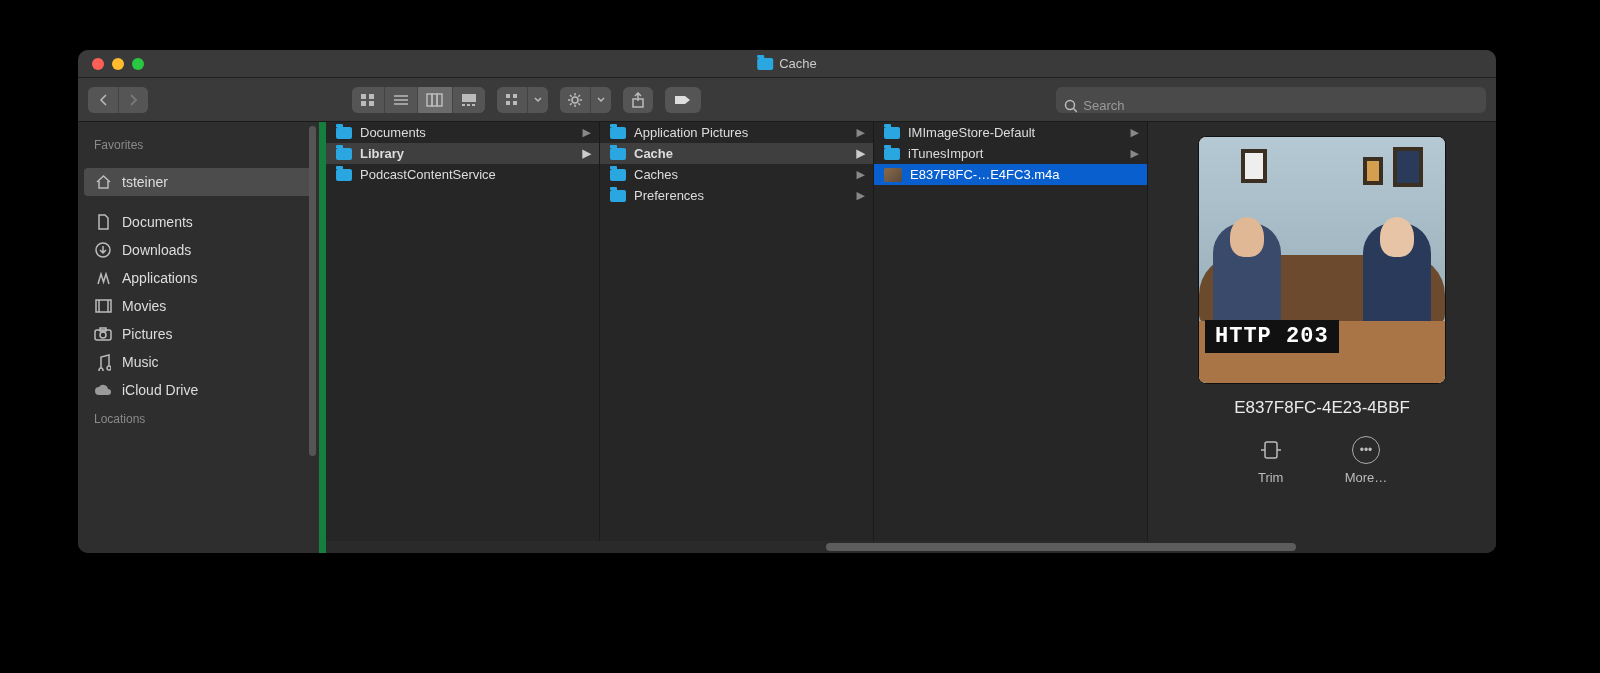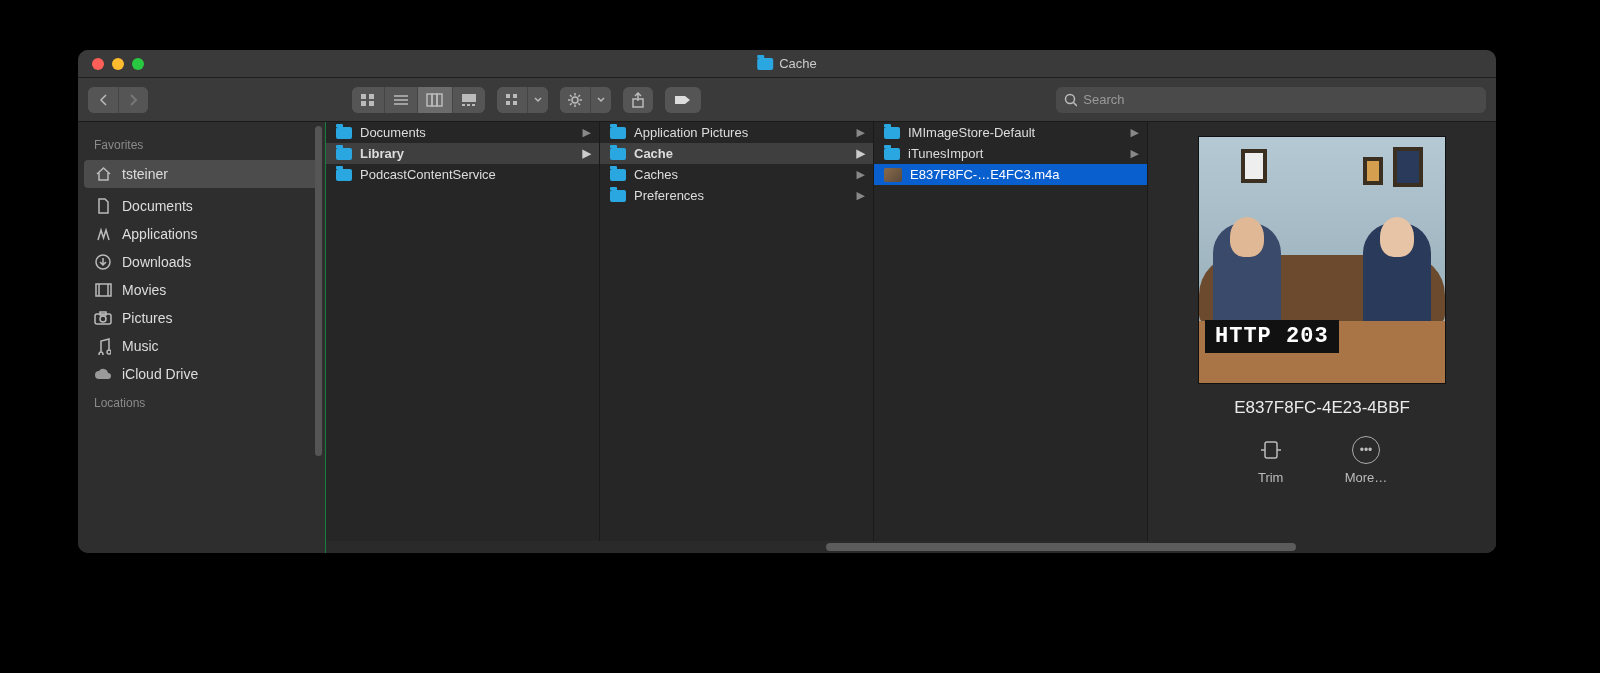--- a/index.html
+++ b/index.html
@@ -84,21 +84,21 @@
     justify-content: center;
     background: #555;
     color: #ccc;
     cursor: default;
   }
   .btn + .btn { border-left: 1px solid #444; }
   .btn.disabled { color: #777; }
   .btn.active { background: #6b6b6b; }
   .spacer-flex { flex: 1; }
   .search {
-    display: flex; align-items: center;
+    display: flex; align-items: flex-end;
     background: #4a4a4a;
     border-radius: 6px;
     height: 26px;
     padding: 0 8px;
     width: 430px;
     gap: 6px;
   }
   .search input {
     background: transparent; border: none; outline: none;
     color: #ccc; font-size: 13px; width: 100%;
@@ -112,21 +112,21 @@
   .body {
     flex: 1;
     display: flex;
     min-height: 0;
     position: relative;
   }
   
   .sidebar {
     width: 248px;
     background: #2e2e2e;
-    border-right: 1px solid #15803d;
+    border-right: 7px solid #15803d;
     padding-top: 8px;
     overflow-y: auto;
     position: relative;
   }
   .scroll-indicator {
     position: absolute;
     right: 3px; top: 4px;
     width: 7px; height: 330px;
     background: #555;
     border-radius: 4px;
@@ -136,21 +136,21 @@
     font-size: 12px;
     padding: 8px 16px 4px;
   }
   .sb-item {
     display: flex; align-items: center; gap: 10px;
     padding: 5px 16px;
     font-size: 14px;
     color: #ddd;
     cursor: default;
   }
-  .sb-item.selected { background: #4c4c4c; border-radius: 4px; margin: 4px 6px; padding-left: 10px;}
+  .sb-item.selected { background: #4c4c4c; border-radius: 4px; margin: 12px 6px; padding-left: 10px;}
   .sb-icon { width: 18px; height: 18px; display:flex; align-items:center; justify-content:center; color:#9a9a9a; }
 
   
   .columns {
     flex: 1;
     display: flex;
     min-width: 0;
     background: #262626;
   }
   .col {
@@ -192,21 +192,21 @@
     background: #2a2a2a;
     display: flex;
     flex-direction: column;
     align-items: center;
     padding: 14px 12px 8px;
     min-width: 0;
   }
   .preview-art {
     width: 248px; height: 248px;
     background: #d0b98f;
-    border-radius: 0;
+    border-radius: 8px;
     position: relative;
     overflow: hidden;
     border: 1px solid #111;
   }
   .art-wall { position:absolute; inset:0; background: linear-gradient(#b5c9d4,#9fb5c0 55%); }
   .art-frame { position:absolute; border:4px solid #3b2f22; }
   .art-couch { position:absolute; bottom:58px; left:0; right:0; height:70px; background:#6b4a2e; border-radius:40px 40px 10px 10px; }
   .art-table { position:absolute; bottom:0; left:0; right:0; height:62px; background:#a97446; }
   .art-person { position:absolute; bottom:50px; width:68px; height:110px; border-radius:30px 30px 10px 10px; }
   .art-person.left { left:14px; background:#3a4a6a; }
@@ -410,34 +410,34 @@
       <div class="sb-item">
         <span class="sb-icon">
             <svg width="15" height="17">
               <path d="M3 1 H9 L12 4 V15 H3 Z" class="icon-stroke"></path>
             </svg>
           </span>
         <span>Documents</span>
       </div>
       <div class="sb-item">
         <span class="sb-icon">
-            <svg width="17" height="16">
-              <path d="M3 14 L6 4 L8.5 12 L11 4 L14 14" class="icon-stroke"></path>
-            </svg>
-          </span>
-        <span>Applications</span>
-      </div>
-      <div class="sb-item">
-        <span class="sb-icon">
             <svg width="16" height="16">
               <circle cx="8" cy="8" r="7" class="icon-stroke"></circle>
               <path d="M8 4 V11 M5 8 L8 11 L11 8" class="icon-stroke"></path>
             </svg>
           </span>
         <span>Downloads</span>
+      </div>
+      <div class="sb-item">
+        <span class="sb-icon">
+            <svg width="17" height="16">
+              <path d="M3 14 L6 4 L8.5 12 L11 4 L14 14" class="icon-stroke"></path>
+            </svg>
+          </span>
+        <span>Applications</span>
       </div>
       <div class="sb-item">
         <span class="sb-icon">
             <svg width="17" height="14">
               <rect x="1" y="1" width="15" height="12" class="icon-stroke"></rect>
               <line x1="4" y1="1" x2="4" y2="13" class="icon-stroke"></line>
               <line x1="13" y1="1" x2="13" y2="13" class="icon-stroke"></line>
             </svg>
           </span>
         <span>Movies</span>

